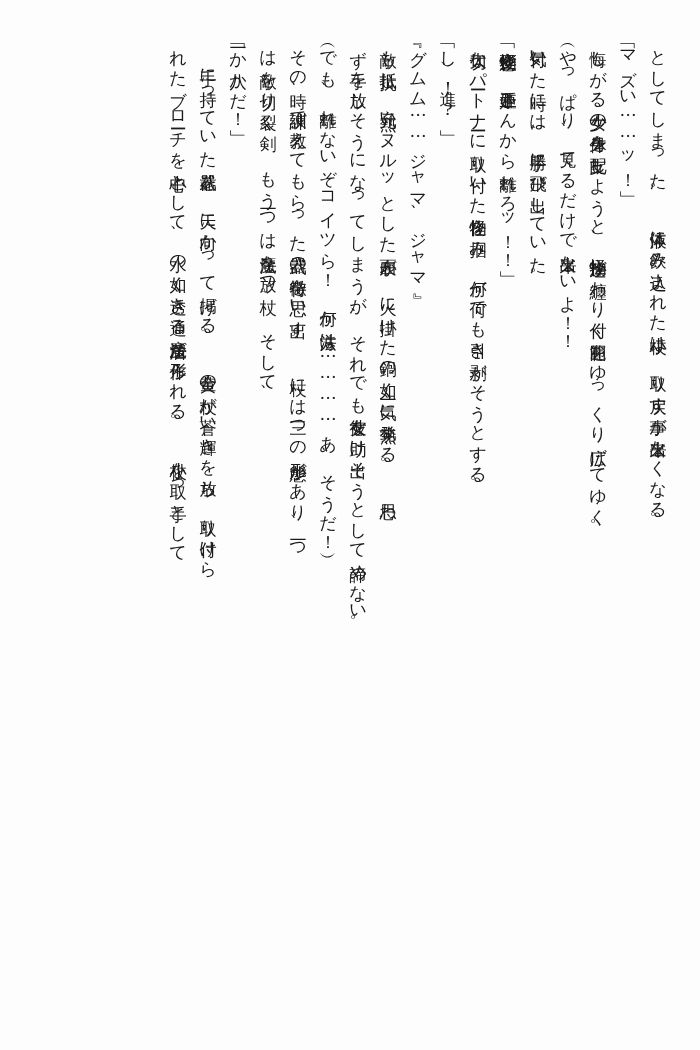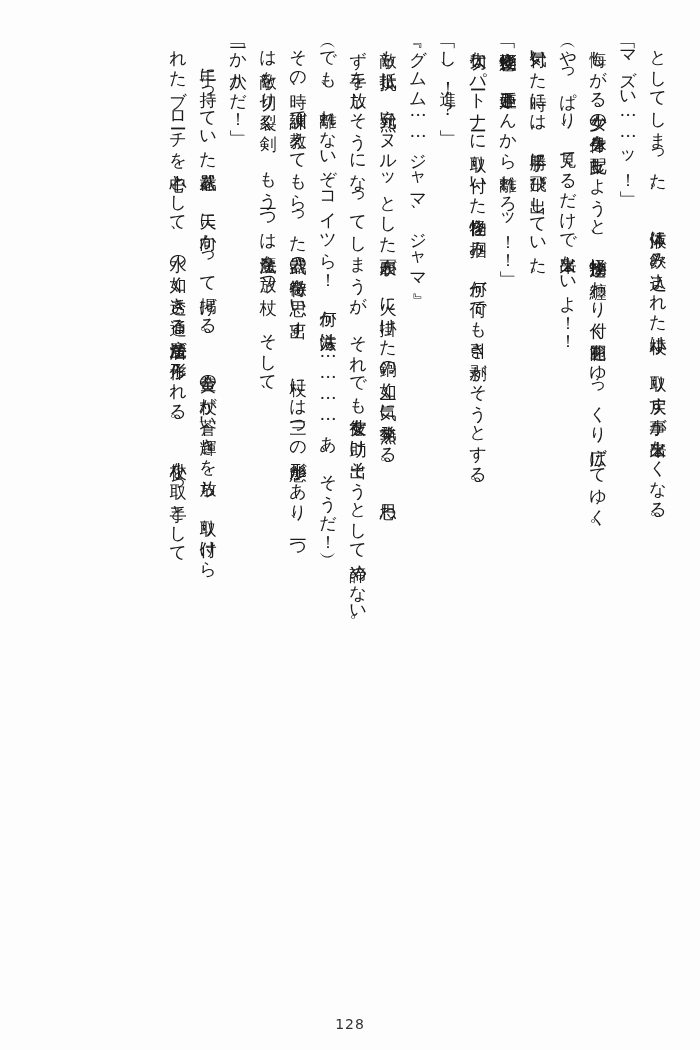--- a/index.html
+++ b/index.html
@@ -76,14 +76,13 @@
     <div class="column">『グムム……ジャマ、ジャマ』</div>
     <div class="column">敵も抵抗し、元々熱いヌルッとした表面が、火に掛けた鍋の如く一気に発熱する。　思わ</div>
     <div class="column">ず手を放しそうになってしまうが、それでも彼女を助け出そうとして諦めない。</div>
     <div class="column">（でも、離れないぞコイツら！　何か方法は…………あ、そうだ！）</div>
     <div class="column">その時、訓練で教えてもらった武器の特徴を思い出す。　杖には三つの形態があり、一つ</div>
     <div class="column">は敵を切り裂く剣。　もう一つは魔法を放つ杖。　そして、</div>
     <div class="column">「一か八かだ！」</div>
     <div class="column">　手に持っていた武器を、天に向かって掲げる。　黄金の杖が蒼い輝きを放ち、取り付けら</div>
     <div class="column">れたブローチを中心として、水の如く透き通る魔法盾が形作られる。　小杖を取っ手として</div>
   </div>
-  <div id="page-number">128</div>
 </div>
 
 </body></html>

